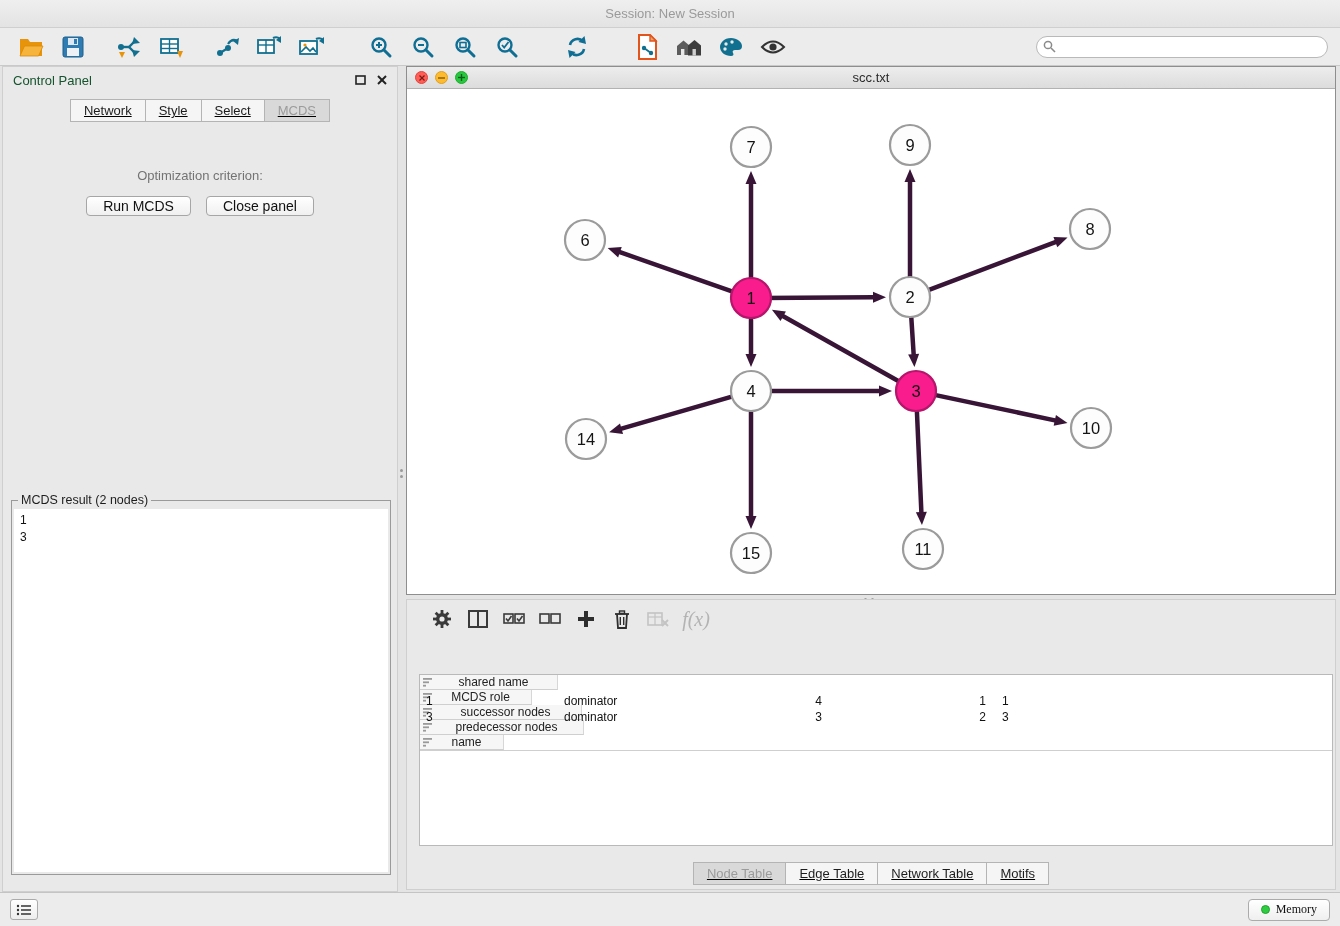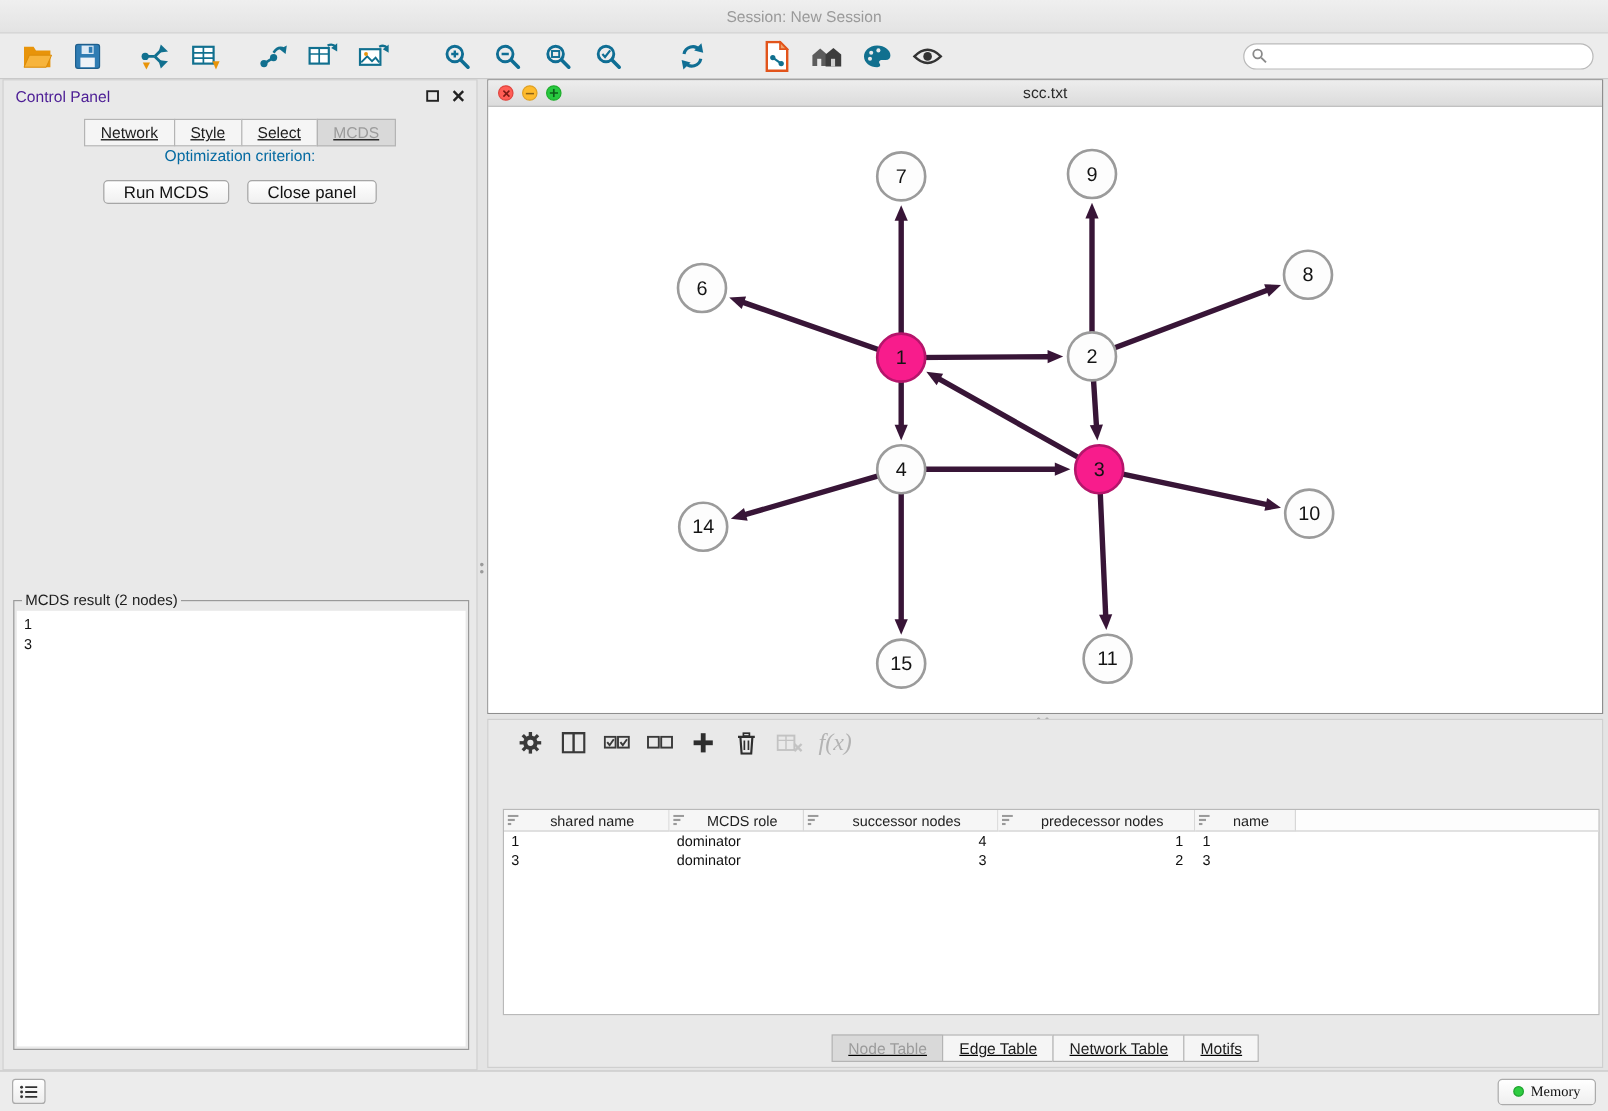--- a/index.html
+++ b/index.html
@@ -21,28 +21,28 @@
   .tb-gap { width:14px; flex:0 0 auto; }
   .searchwrap { margin-left:auto; margin-right:12px; position:relative; }
   .searchwrap input { width:292px; height:22px; border:1px solid #b9b9b9; border-radius:11px;
     background:#fff; padding:0 8px 0 24px; font-size:12px; outline:none; color:#333; }
   .searchwrap svg { position:absolute; left:7px; top:4px; }
 
   
   #control-panel { position:absolute; left:2px; top:66px; width:396px; height:826px;
     background:#e9e9e9; border:1px solid #cfcfcf; }
   .panel-header { height:26px; display:flex; align-items:center; padding:0 10px; }
-  .panel-header .ph-title { font-size:13px; color:#4c1d95; }
+  .panel-header .ph-title { font-size:13px; color:#14532d; }
   .panel-header .ph-icons { margin-left:auto; display:flex; gap:11px; align-items:center; }
   .seg { display:flex; justify-content:center; margin-top:6px;text-decoration:underline; }
   .seg .tab { padding:3px 13px; font-size:13px; color:#1d1d1d; background:#f5f5f5;
     border:1px solid #b4b4b4; margin-left:-1px; cursor:default; }
   .seg .tab:first-child { margin-left:0; }
   .seg .tab.active { background:#d9d9d9; color:#9b9b9b; }
-  #opt-label { text-align:center; font-size:13px; color:#0369a1; }
+  #opt-label { text-align:center; margin-top:46px; font-size:13px; color:#737373; }
   #criterion-select { position:relative; width:310px; height:24px; margin:10px auto 0;
     background:#fff; border:1px solid #a9a9a9; border-radius:4px; display:flex; align-items:center;
     padding-left:9px; font-size:13px; color:#111; }
   #criterion-select .stepper { position:absolute; right:5px; top:4px; }
   .btn-row { display:flex; justify-content:center; gap:15px; margin-top:13px; }
   .mac-btn { background:linear-gradient(#ffffff,#f0f0f0); border:1px solid #a6a6a6; border-radius:4px;
     padding:1px 16px; font-size:14px; color:#111; cursor:default; }
   #mcds-fieldset { position:absolute; left:8px; top:426px; width:380px; height:382px;
     border:1px solid #9a9a9a; padding:2px; }
   #mcds-fieldset legend { font-size:12.5px; color:#1d1d1d; padding:0 3px; margin-left:4px; }
@@ -72,21 +72,21 @@
   
   #table-panel { position:absolute; left:406px; top:599px; width:930px; height:291px;
     background:#e9e9e9; border:1px solid #cfcfcf; }
   #tp-toolbar { display:flex; align-items:center; gap:6px; padding:6px 0 6px 20px; }
   .tp-icon { width:30px; height:26px; display:flex; align-items:center; justify-content:center;
     background:transparent; border:none; }
   .fx-label { font-family:"Liberation Serif", serif; font-style:italic; font-size:20px; color:#b3b3b3;
     padding-left:4px; }
   #node-table { position:absolute; left:12px; top:74px; width:914px; height:172px;
     background:#fff; border:1px solid #b9b9b9; overflow:hidden; }
-  .thead { display:flex; height:18px; }
+  .thead { display:flex; height:18px;flex-direction:column; }
   .th { display:flex; align-items:center; background:#f6f6f6; border-right:1px solid #d7d7d7;
     border-bottom:1px solid #cfcfcf; padding:0 3px; }
   .th .lbl { flex:1; text-align:center; font-size:12px; color:#222; }
   .th-fill { flex:1; background:#fdfdfd; border-bottom:1px solid #cfcfcf; }
   .trow { display:flex; height:16px; align-items:center; }
   .td { font-size:12px; color:#111; padding:0 6px; white-space:nowrap; }
   .c0 { width:138px; } .c1 { width:112px; } .c2 { width:162px; } .c3 { width:164px; } .c4 { width:84px; }
   .num { text-align:right; padding-right:10px; }
   #tp-tabs { position:absolute; left:0; right:0; bottom:4px; display:flex; justify-content:center; }
 

